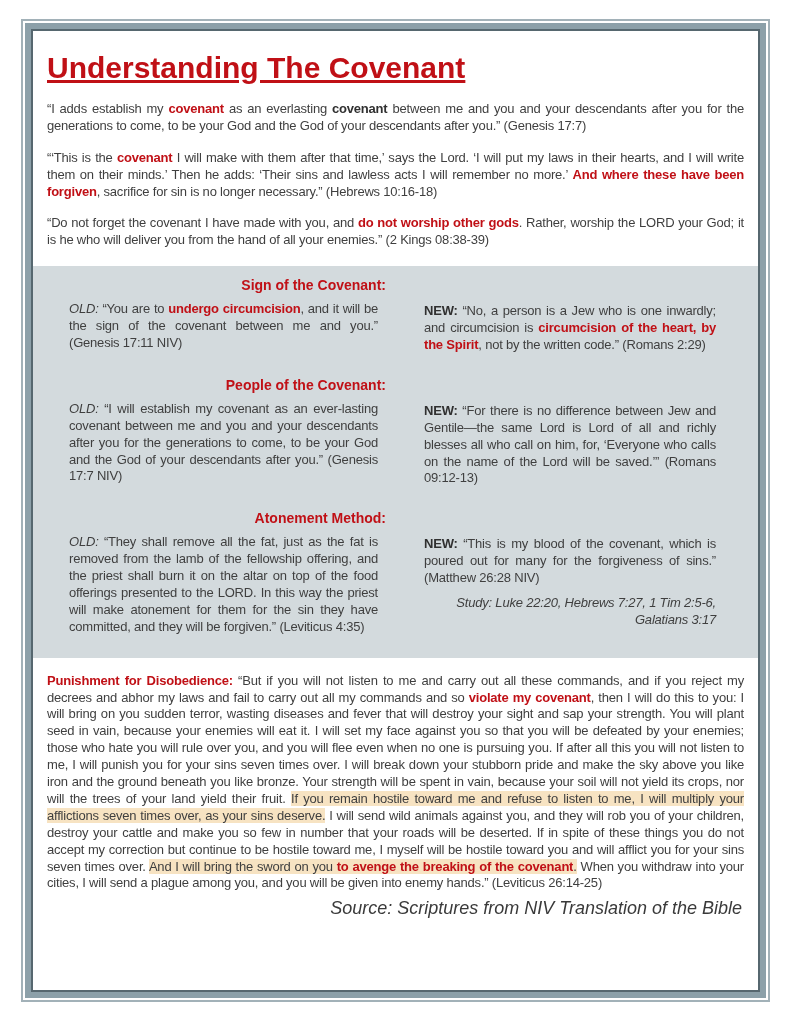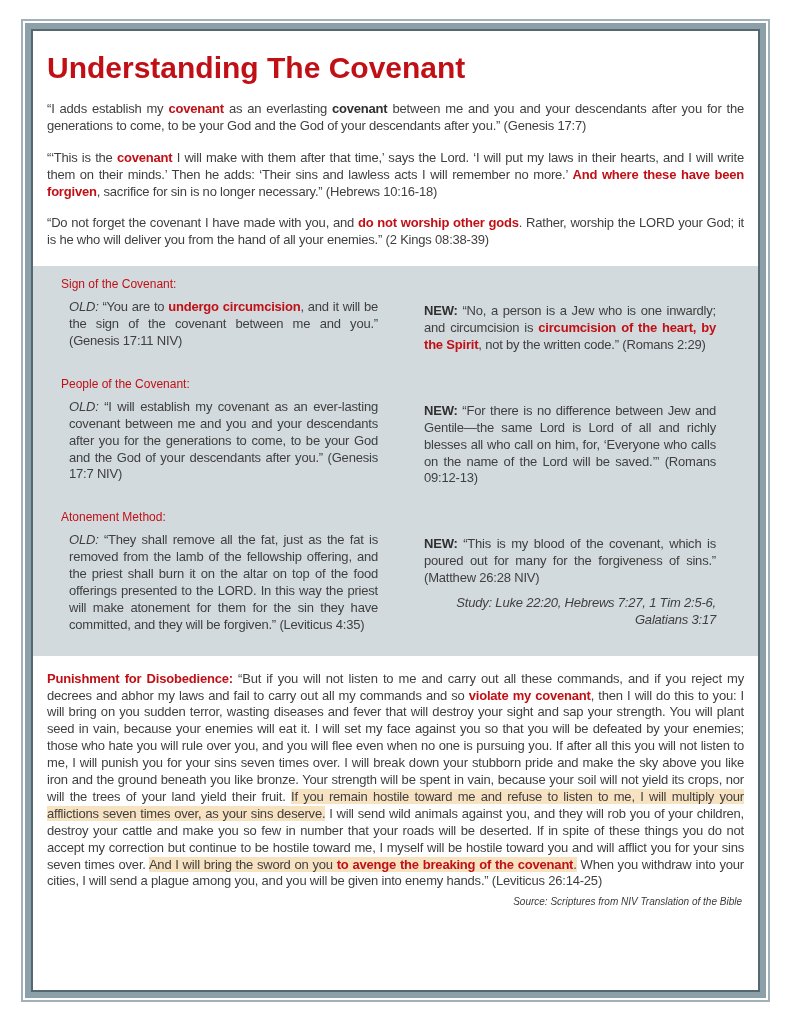--- a/index.html
+++ b/index.html
@@ -35,47 +35,48 @@
     background:#ffffff;
     overflow:hidden;
   }
   .content{
     height:100%;box-sizing:border-box;
     padding-top:20px;
     overflow:hidden;
   }
   .title{
     font-size:30px;font-weight:700;color:var(--accent-red);
-    margin:0 14px 16px 14px;letter-spacing:0;
+    margin:0 14px 16px 14px;letter-spacing:0;text-decoration:underline;
   }
   .para{
     font-size:13px;line-height:1.3;letter-spacing:-0.2px;
     text-align:justify;
     margin:0 14px 15px 14px;
   }
   .covenant-box{
     background:var(--box-bg);
     margin:17px 0 15px 0;
     padding:11px 34px 14px 28px;
     display:grid;
     grid-template-columns:325px 1fr;
     column-gap:30px;
     row-gap:15px;
   }
   .covenant-box .para{margin:8px;}
   .box-heading{
-    font-size:12px;font-weight:400;color:var(--accent-red);
+    font-size:14px;font-weight:700;color:var(--accent-red);
     margin:0 0 2px 0;
+    text-align:right;
   }
   .cell-new{padding-top:18px;}
   .study{margin-top:15px;font-size:13px;line-height:1.3;text-align:right;}
   .punishment{margin-bottom:6px;}
   .source{
     margin:0 16px 0 0;text-align:right;
-    font-style:italic;font-size:10px;color:#3a3a3a;
+    font-style:italic;font-size:18px;color:#3a3a3a;
   }
   
   .seg-rb{color:var(--accent-red);font-weight:700;}
   .seg-b{color:#303030;font-weight:700;}
   .seg-i{font-style:italic;}
   .seg-hl{background:var(--highlight);}
   .seg-hlrb{background:var(--highlight);color:var(--accent-red);font-weight:700;}
 </style>
 </head>
 <body>

